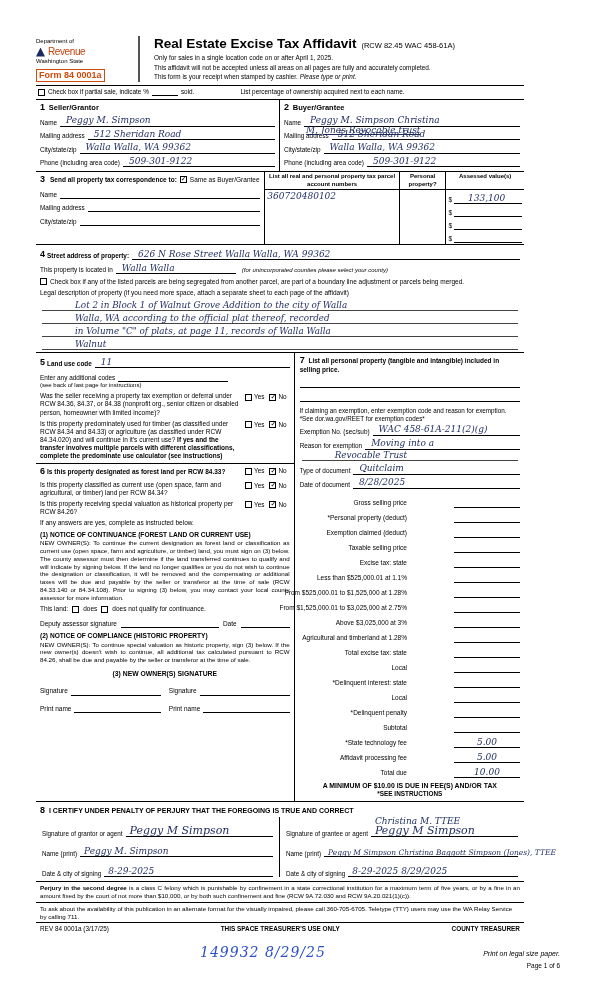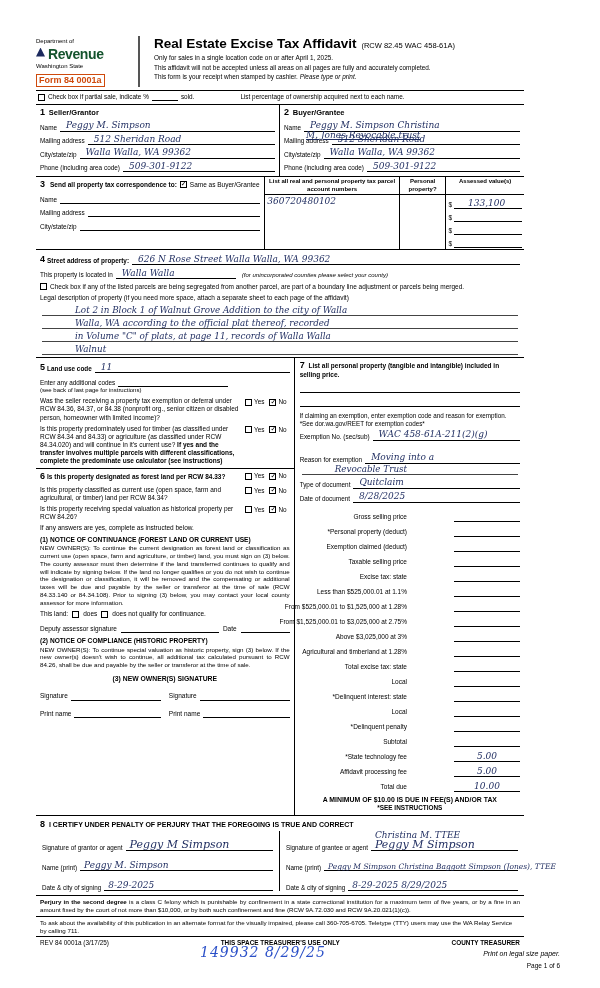--- a/index.html
+++ b/index.html
@@ -16,21 +16,21 @@
   .sec-num { display:inline-block; font-weight:bold; font-size:9px; margin-right:2px; }
   .sec-title { font-weight:bold; font-size:7.5px; }
   .row { display:flex; }
   .bt { border-top:1px solid #000; }
   
   .header { display:flex; padding-bottom:3px; }
   .logo-block { width:104px; padding:2px 6px 0 0; border-right:2px solid #555; }
   .logo-top { display:flex; align-items:flex-start; }
   .logo-mark { width:9px; height:9px; background:#1c2a5e; margin:2px 3px 0 0; clip-path:polygon(0 100%,50% 0,100% 100%); }
   .dept-line1 { font-size:6px; }
-  .dept-name { font-size:14px; font-weight:bold; color:#14532d; letter-spacing:-0.4px; }
+  .dept-name { font-size:10px; font-weight:normal; color:#c2410c; letter-spacing:-0.4px; }
   .dept-line3 { font-size:6px; margin-bottom:3px; }
   .form-number { color:#cf4a0c; font-weight:bold; font-size:9px; border:1px solid #cf4a0c; display:inline-block; padding:0 2px; }
   .title-block { flex:1; padding-left:14px; }
   .form-title { font-size:13.5px; font-weight:bold; }
   .title-rcw { font-size:7.5px; margin-left:3px; }
   .note { font-size:6.4px; margin-top:1.5px; }
   
   .partial-row { display:flex; align-items:flex-end; gap:3px; padding:2px 0 3px 2px; font-size:6.4px; }
   .mini-line { display:inline-block; width:26px; border-bottom:1px solid #000; height:7px; }
   .partial-spacer { width:40px; }
@@ -418,21 +418,21 @@
         </div>
         <div class="blankline"></div>
         <div class="blankline"></div>
         <div class="exemption-intro">If claiming an exemption, enter exemption code and reason for exemption. *See dor.wa.gov/REET for exemption codes*</div>
         <div class="inline-field" style="margin-top:3px;">
           <span class="flabel">Exemption No. (sec/sub)</span>
           <span class="fline">
               <span class="hw">WAC 458-61A-211(2)(g)</span>
             </span>
         </div>
-        <div class="inline-field" style="margin-top:13px;">
+        <div class="inline-field" style="margin-top:4px;">
           <span class="flabel">Reason for exemption</span>
           <span class="fline">
               <span class="hw">Moving into a</span>
             </span>
         </div>
         <div class="legal-line" style="height:11px;">
             <span class="hw">Revocable Trust</span>
           </div>
         <div class="inline-field" style="margin-top:4px;">
           <span class="flabel">Type of document</span>

